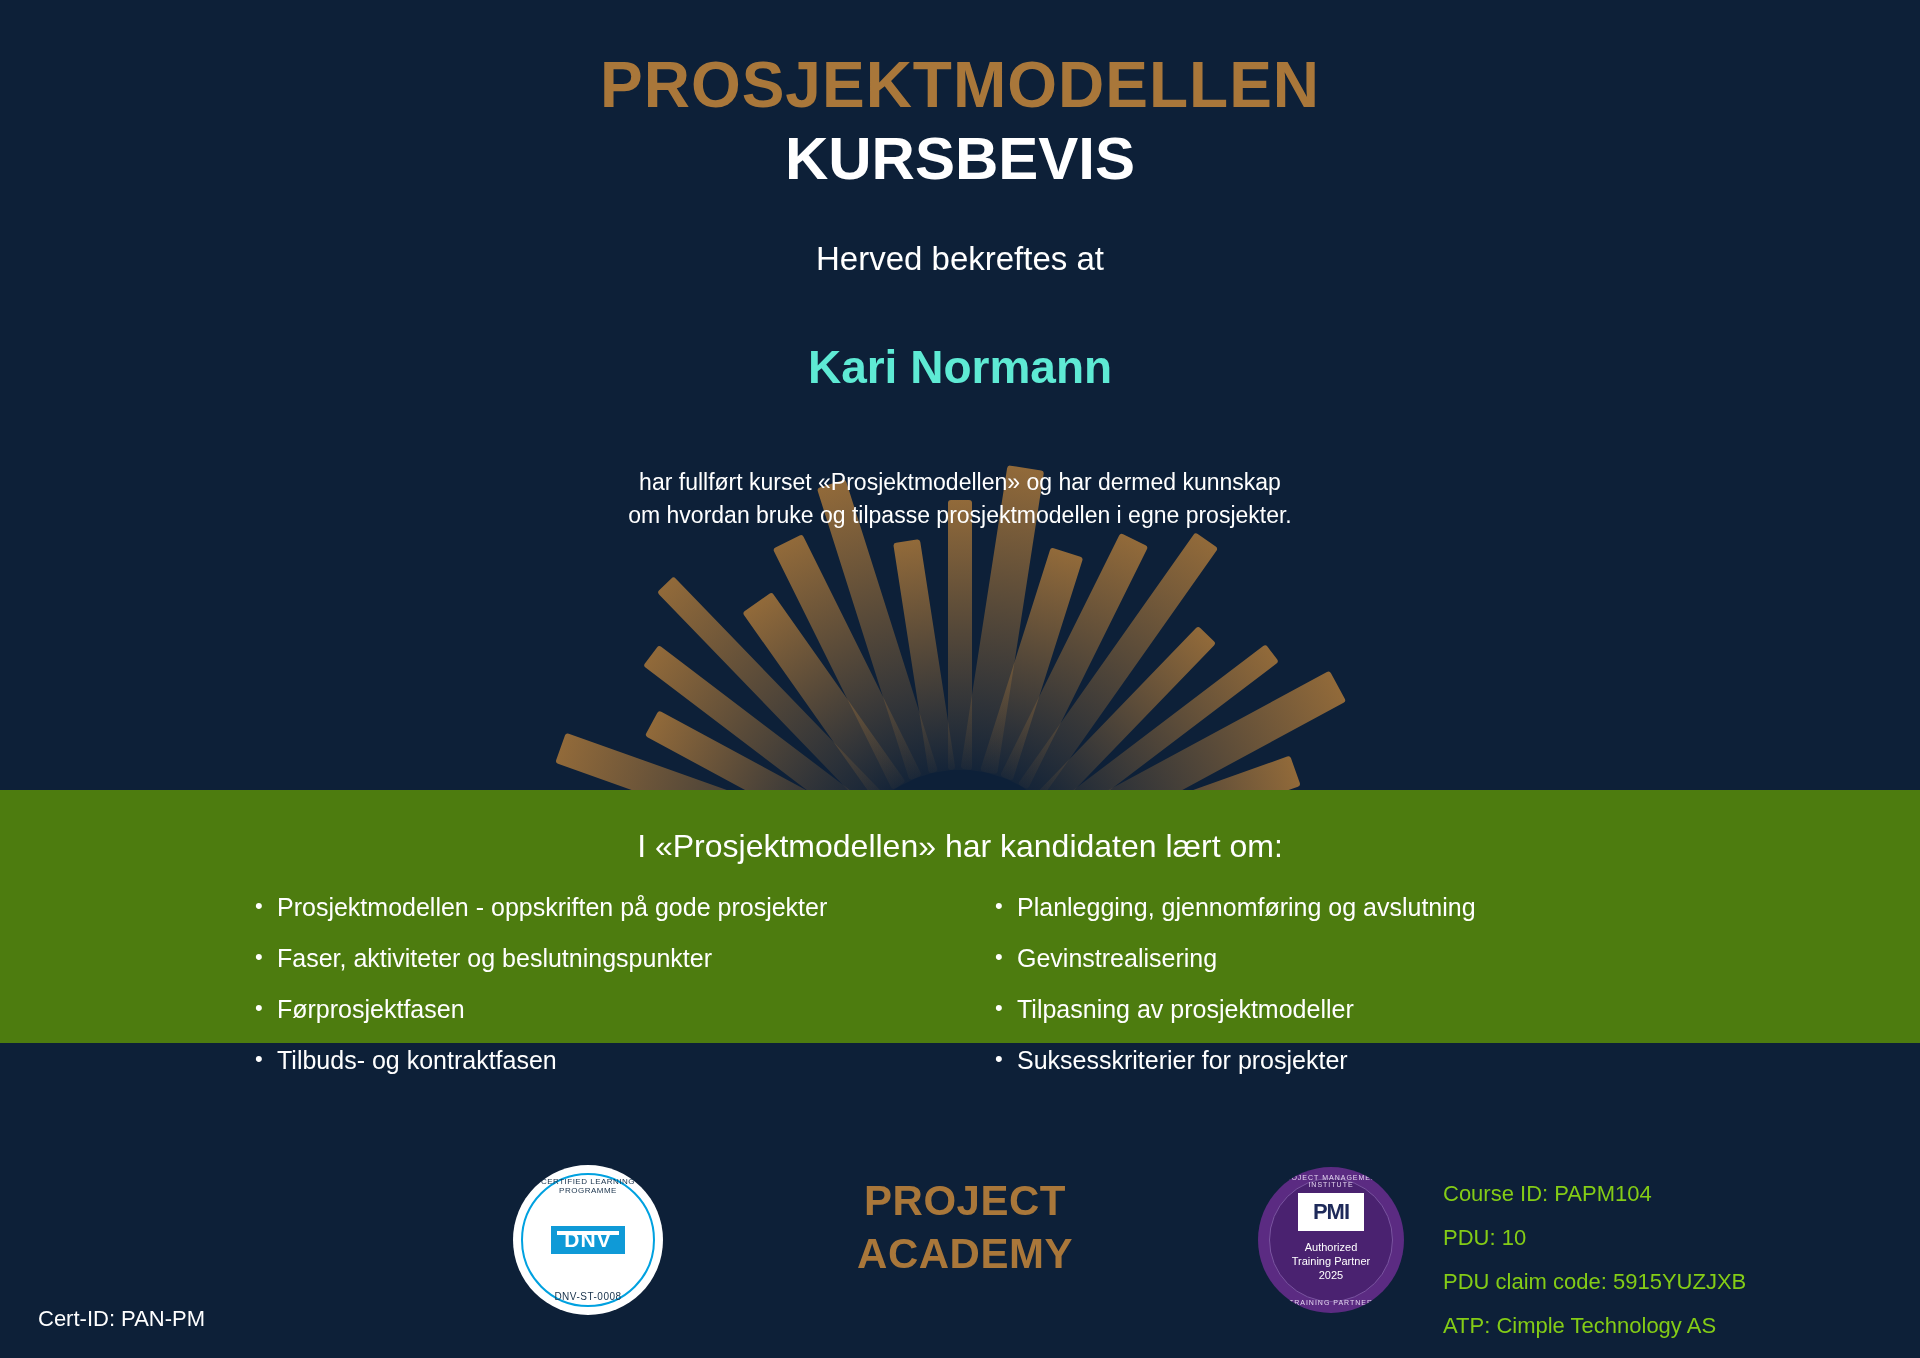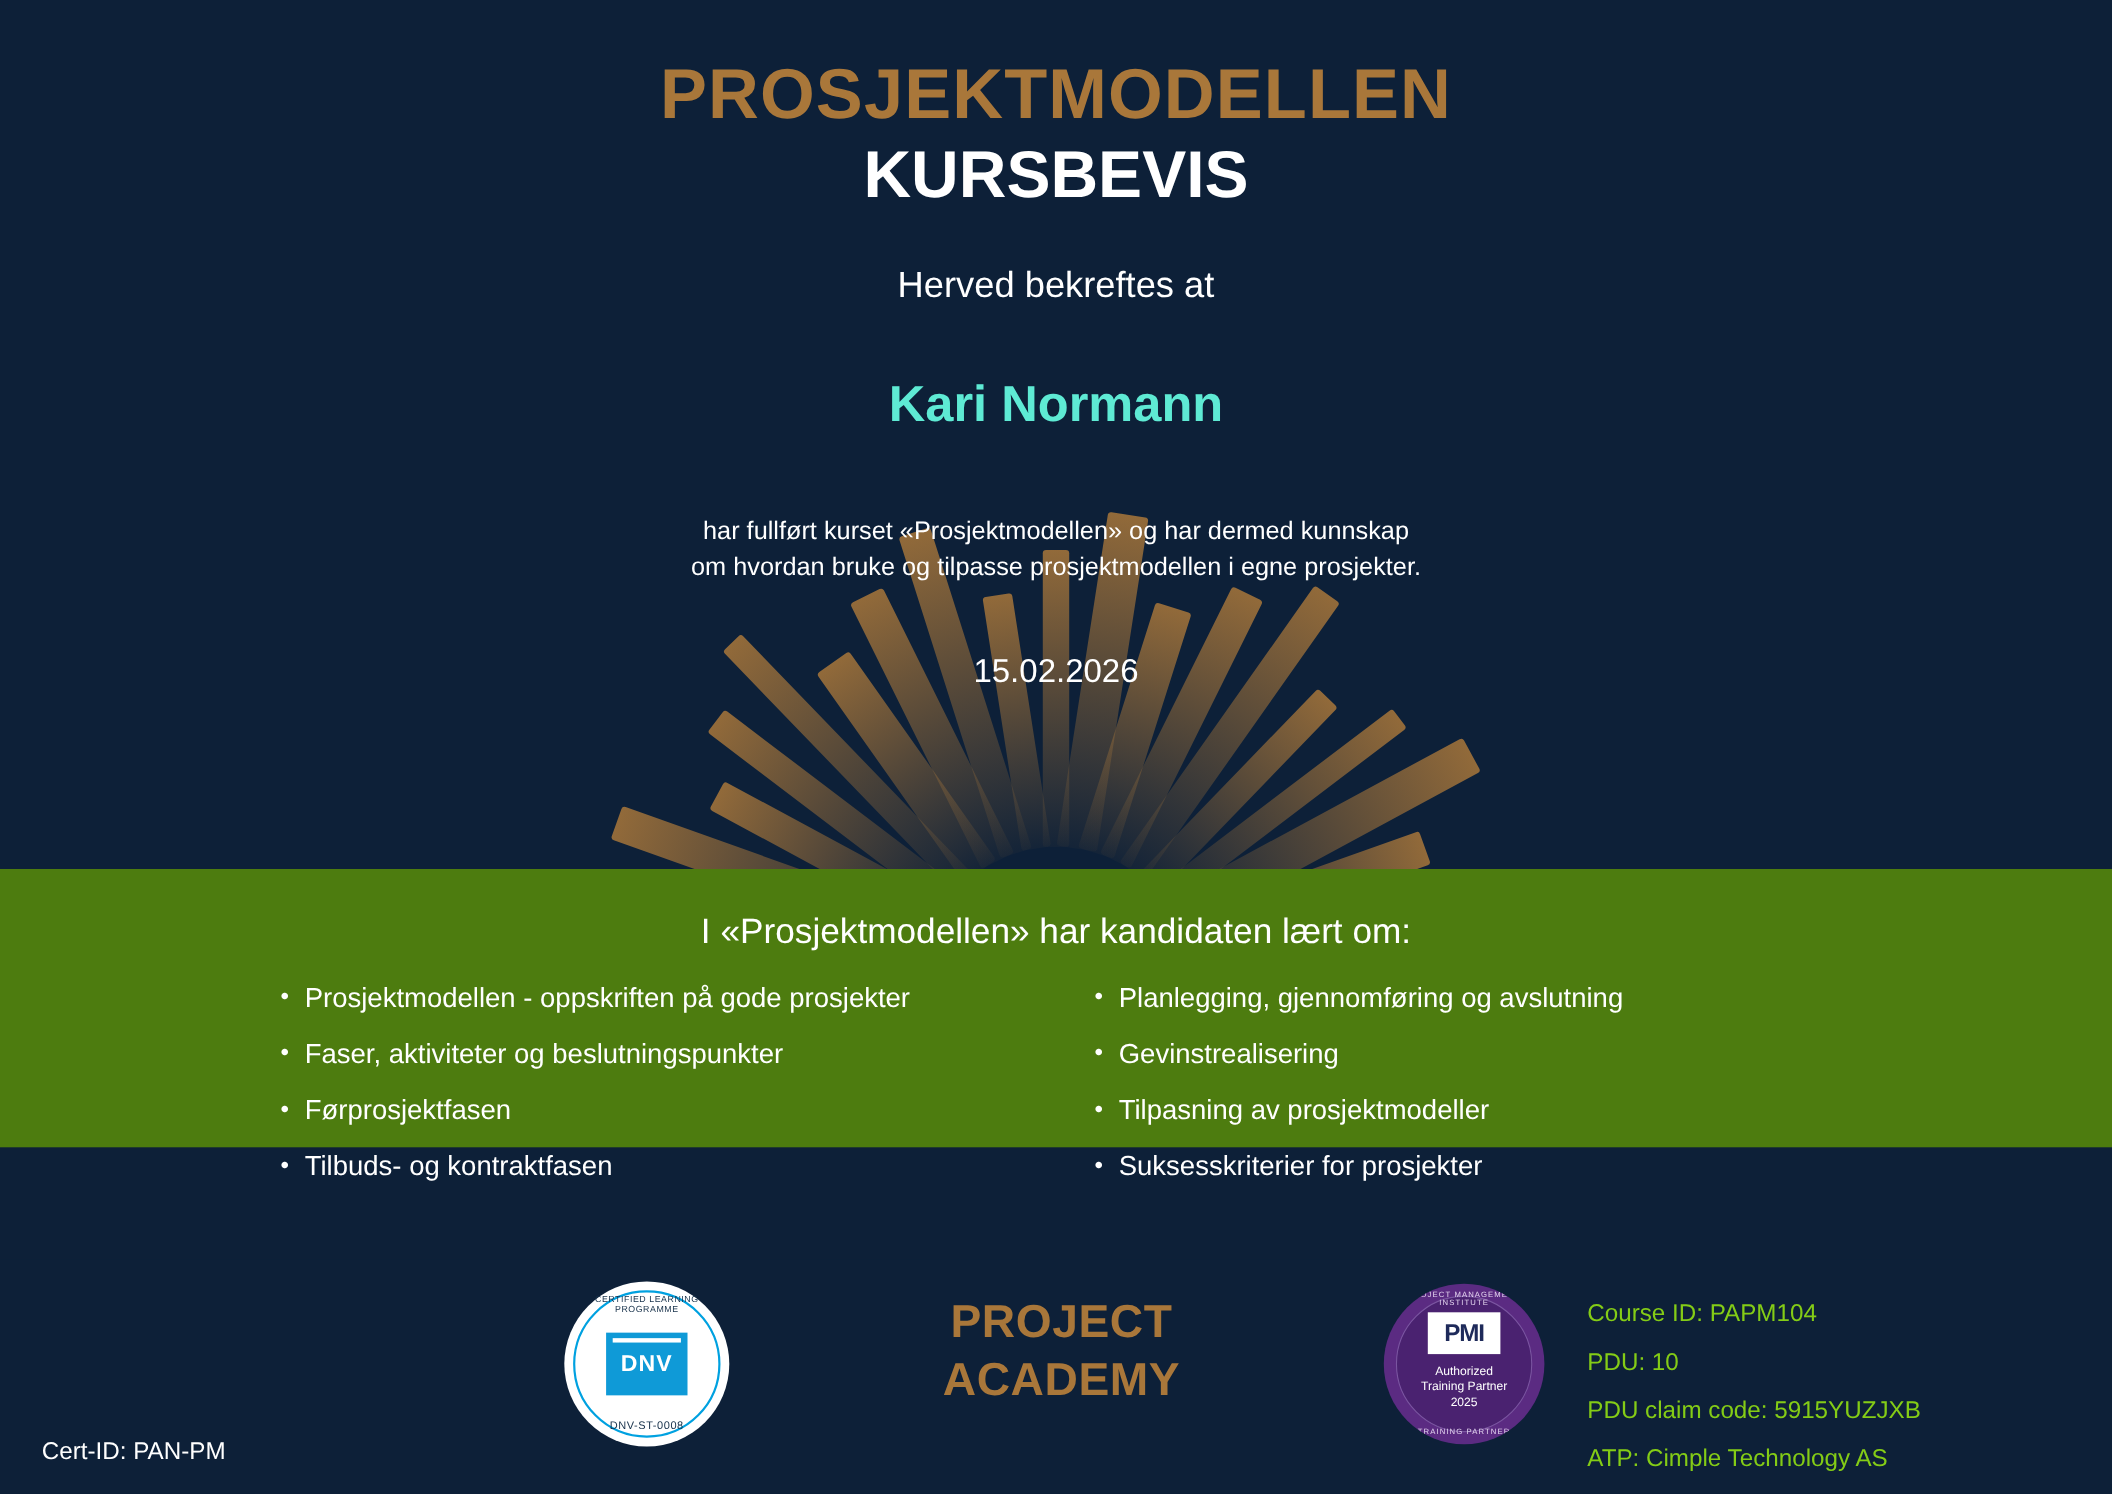--- a/index.html
+++ b/index.html
@@ -173,21 +173,21 @@
     border-radius: 50%;
     border: 2px solid #00a1e0;
     box-sizing: border-box;
   }
   .dnv-logo {
     position: absolute;
     left: 50%;
     top: 50%;
     transform: translate(-50%, -50%);
     width: 74px;
-    height: 57px;
+    height: 28px;
     background: #0f9ad7;
     color: #ffffff;
     font-size: 21px;
     font-weight: bold;
     letter-spacing: 1px;
     display: flex;
     align-items: center;
     justify-content: center;
   }
   .dnv-logo::before {
@@ -348,21 +348,20 @@
 
   <div class="top">
     <div class="title-main">PROSJEKTMODELLEN</div>
     <div class="title-sub">KURSBEVIS</div>
     <div class="confirm-line">Herved bekreftes at</div>
     <div class="recipient">Kari Normann</div>
     <div class="desc">
       <div>har fullført kurset «Prosjektmodellen» og har dermed kunnskap</div>
       <div>om hvordan bruke og tilpasse prosjektmodellen i egne prosjekter.</div>
     </div>
-    <div class="date">15.02.2026</div>
   </div>
 
   <div class="band">
     <div class="band-title">I «Prosjektmodellen» har kandidaten lært om:</div>
     <div class="topics">
       <div class="topic-col left">
         <div class="topic">
           <span class="bullet">•</span>
           <span>Prosjektmodellen - oppskriften på gode prosjekter</span>
         </div>

